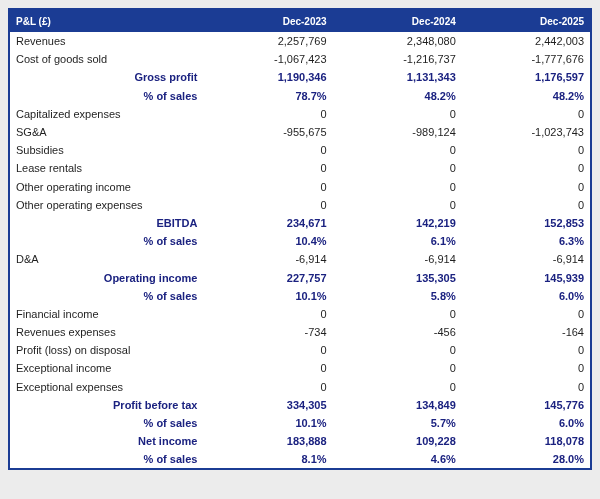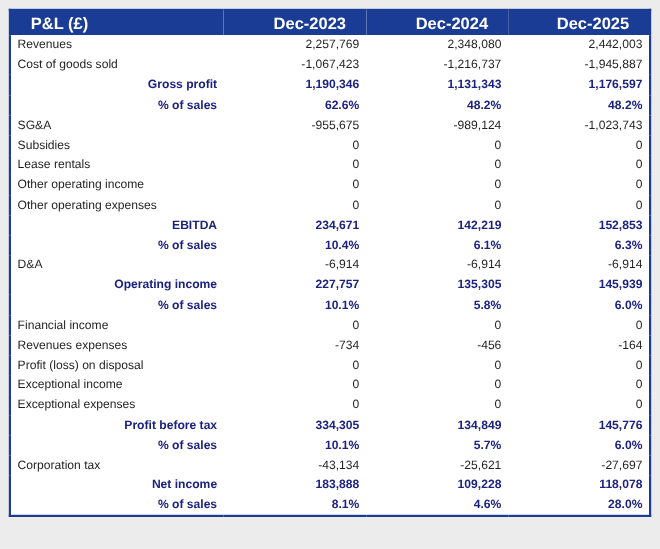--- a/index.html
+++ b/index.html
@@ -19,24 +19,24 @@
     border-collapse: collapse;
     table-layout: fixed;
     background: #ffffff;
     border: 2px solid #1b3c94;
   }
   col.c-label { width: 33.4%; }
   col.c-num   { width: 22.2%; }
   thead th {
     background: #1b3c94;
     color: #ffffff;
-    font-size: 15px;
+    font-size: 10px;
     font-weight: bold;
     height: 23px;
-    padding: 0 18px;
+    padding: 0 6px;
     white-space: nowrap;
     overflow: hidden;
   }
   th.label { text-align: left; }
   th.num   { text-align: right; }
   tbody td {
     font-size: 11px;
     color: #1f1f1f;
     height: 18.2px;
     padding: 0 6px;
@@ -75,33 +75,39 @@
         <tr>
           <td class="label">Revenues</td>
           <td class="num">2,257,769</td>
           <td class="num">2,348,080</td>
           <td class="num">2,442,003</td>
         </tr>
         <tr>
           <td class="label">Cost of goods sold</td>
           <td class="num">-1,067,423</td>
           <td class="num">-1,216,737</td>
-          <td class="num">-1,945,887</td>
+          <td class="num">-1,777,676</td>
         </tr>
         <tr class="emphasis">
           <td class="label">Gross profit</td>
           <td class="num">1,190,346</td>
           <td class="num">1,131,343</td>
           <td class="num">1,176,597</td>
         </tr>
         <tr class="emphasis">
           <td class="label">% of sales</td>
-          <td class="num">62.6%</td>
+          <td class="num">78.7%</td>
           <td class="num">48.2%</td>
           <td class="num">48.2%</td>
+        </tr>
+        <tr>
+          <td class="label">Capitalized expenses</td>
+          <td class="num">0</td>
+          <td class="num">0</td>
+          <td class="num">0</td>
         </tr>
         <tr>
           <td class="label">SG&amp;A</td>
           <td class="num">-955,675</td>
           <td class="num">-989,124</td>
           <td class="num">-1,023,743</td>
         </tr>
         <tr>
           <td class="label">Subsidies</td>
           <td class="num">0</td>
@@ -190,26 +196,20 @@
           <td class="label">Profit before tax</td>
           <td class="num">334,305</td>
           <td class="num">134,849</td>
           <td class="num">145,776</td>
         </tr>
         <tr class="emphasis">
           <td class="label">% of sales</td>
           <td class="num">10.1%</td>
           <td class="num">5.7%</td>
           <td class="num">6.0%</td>
-        </tr>
-        <tr>
-          <td class="label">Corporation tax</td>
-          <td class="num">-43,134</td>
-          <td class="num">-25,621</td>
-          <td class="num">-27,697</td>
         </tr>
         <tr class="emphasis">
           <td class="label">Net income</td>
           <td class="num">183,888</td>
           <td class="num">109,228</td>
           <td class="num">118,078</td>
         </tr>
         <tr class="emphasis">
           <td class="label">% of sales</td>
           <td class="num">8.1%</td>

